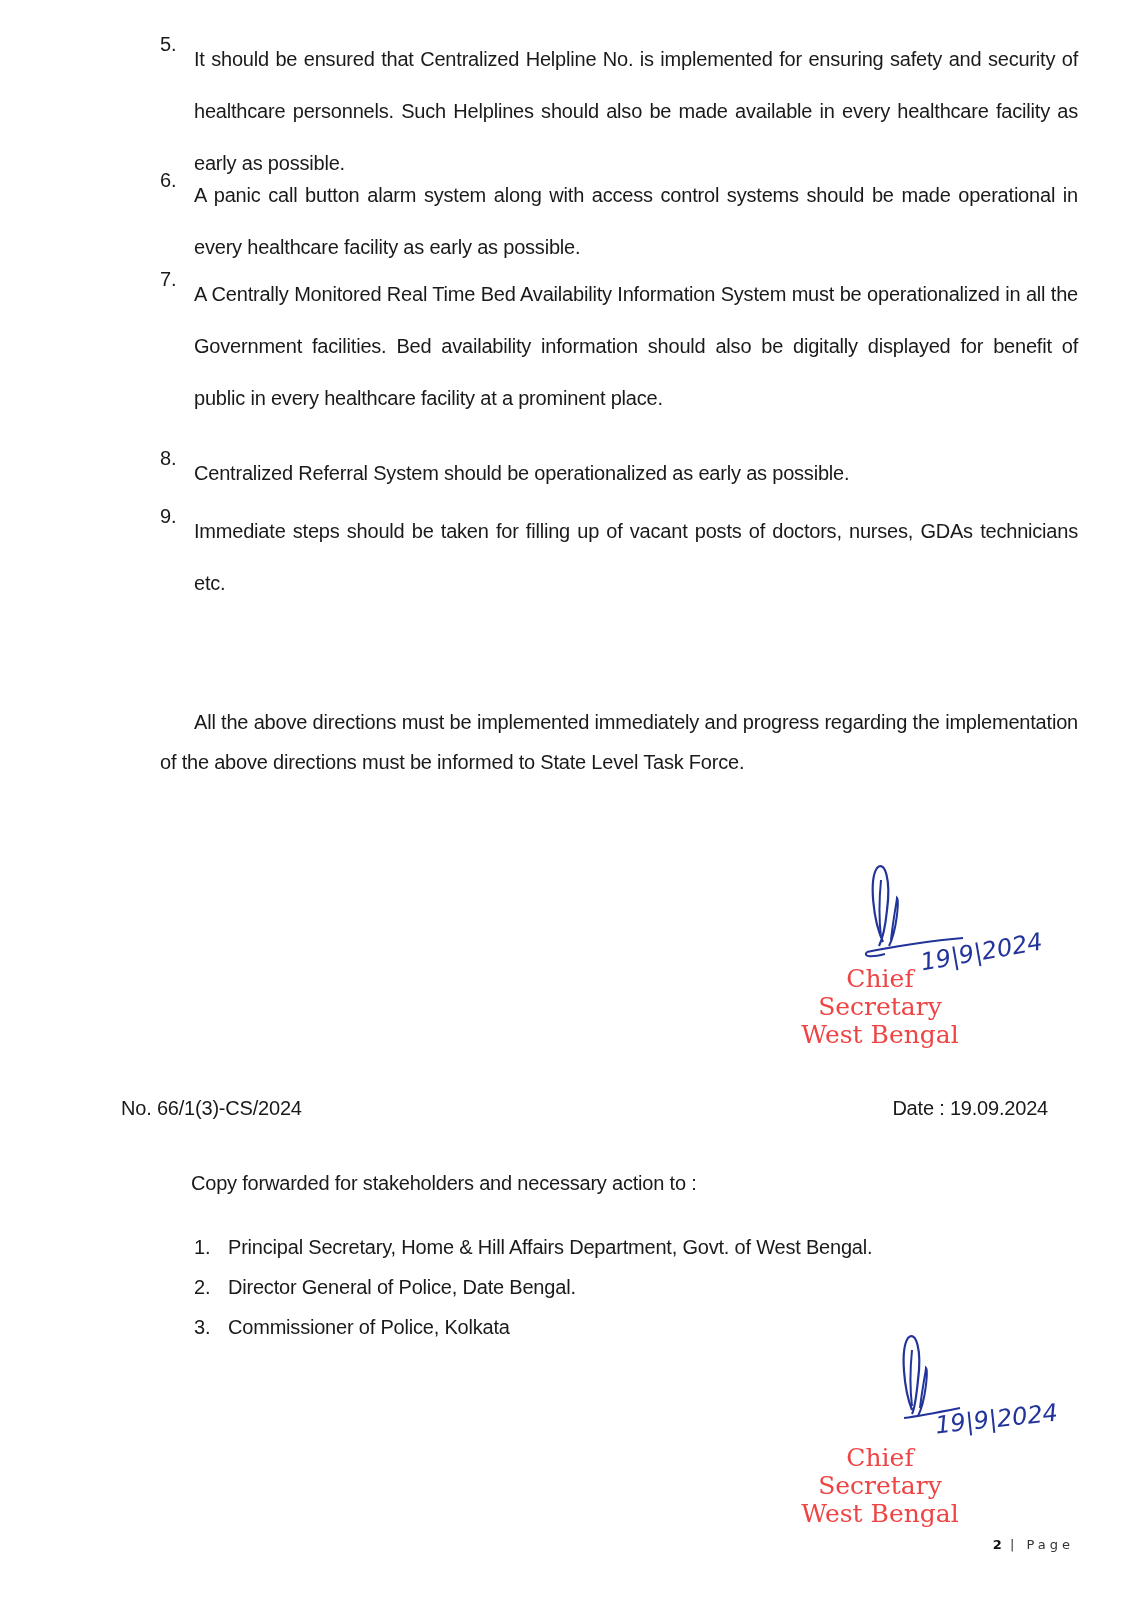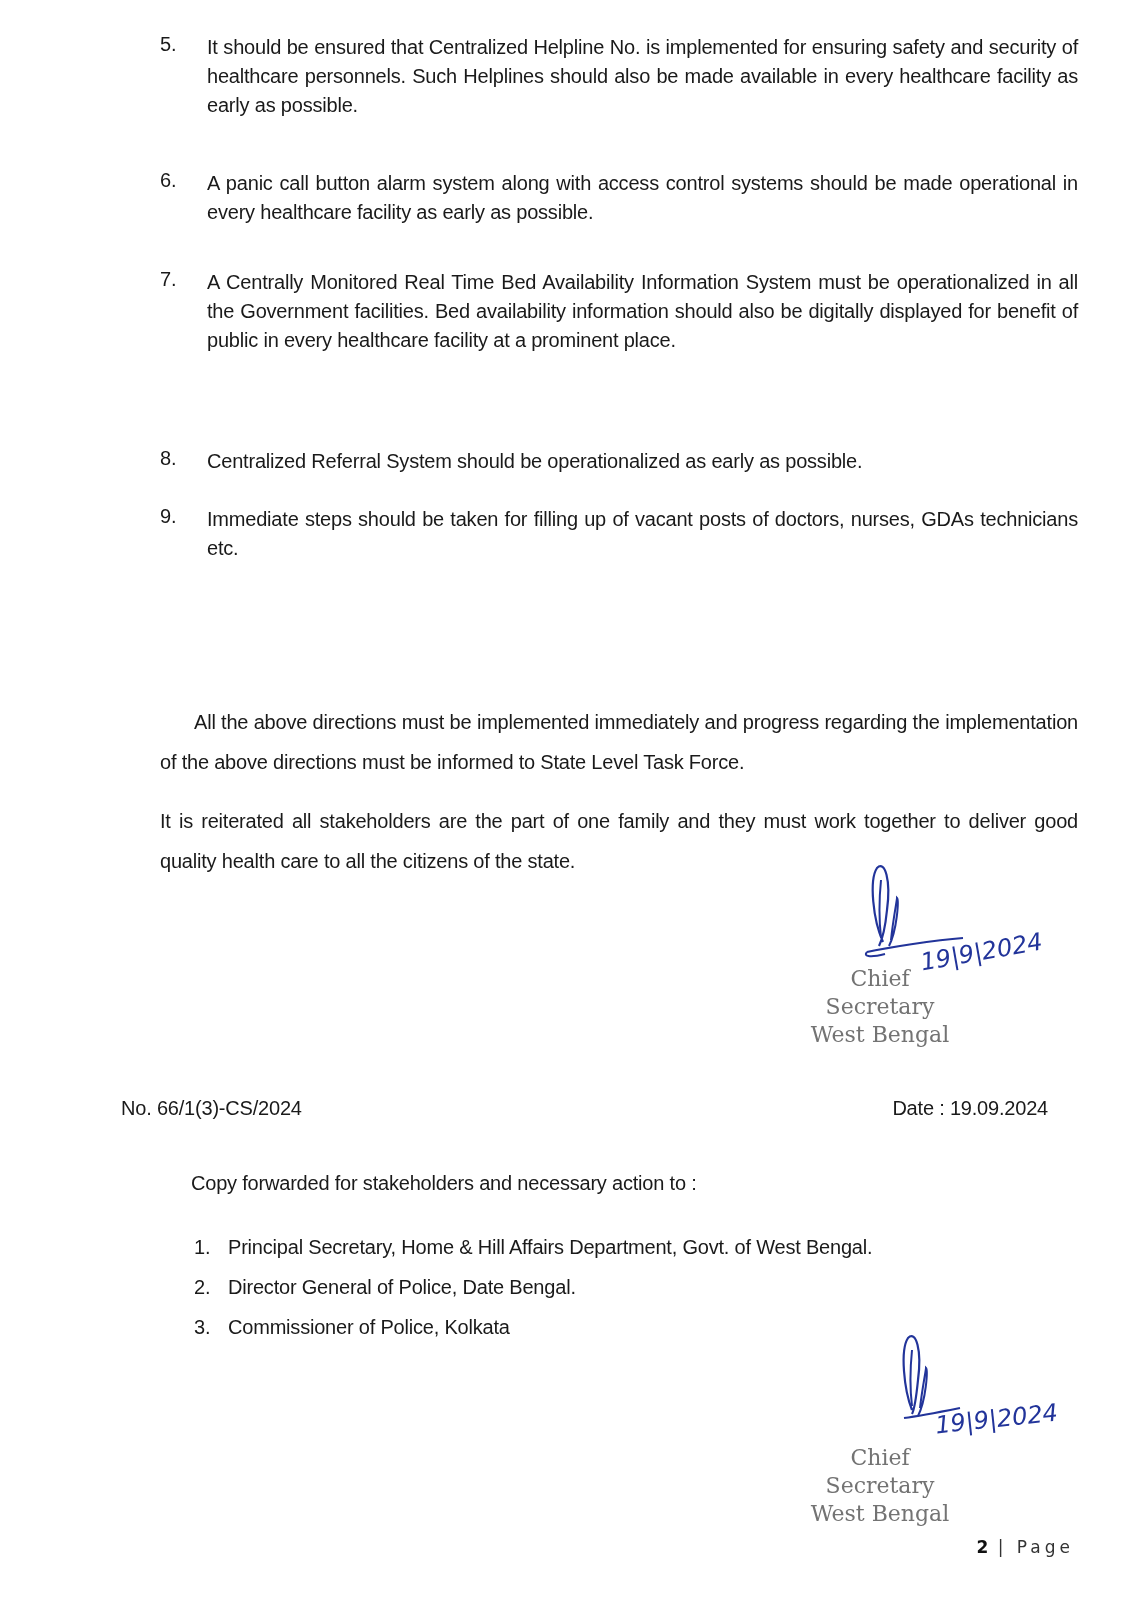--- a/index.html
+++ b/index.html
@@ -7,29 +7,29 @@
       width: 1132px; height: 1600px; position: relative; overflow: hidden;
       font-family: "Liberation Serif", serif; color: #1a1a1a;
     }
     .page { position: absolute; left: 0; top: 0; width: 1132px; height: 1600px; }
     .txt {
       font-family: "Liberation Sans Narrow", "Liberation Sans", sans-serif;
       font-size: 20px; letter-spacing: -0.2px; color: #1a1a1a;
     }
     .item { position: absolute; left: 160px; width: 918px; }
     .item .num { position: absolute; left: 0; top: 0; width: 36px; }
-    .item .body { margin-left: 47px; line-height: 29px; text-align: justify; }
+    .item .body { margin-left: 34px; line-height: 52px; text-align: justify; }
     .para { position: absolute; left: 160px; width: 918px; line-height: 40px; text-align: justify; }
     .indent { text-indent: 34px; }
-    .sigblock { position: absolute; text-align: center; font-family: "DejaVu Serif", serif; font-size: 22px; line-height: 28px; color: #737373; }
+    .sigblock { position: absolute; text-align: center; font-family: "DejaVu Serif", serif; font-size: 25px; line-height: 28px; color: #ef4444; }
     .sig { position: absolute; }
     .abs { position: absolute; }
     .cc-item { position: absolute; left: 194px; margin-top: 12px; }
     .cc-item .num { display: inline-block; width: 34px; }
-    .pagefoot { position: absolute; right: 58px; top: 1537px; font-family: "DejaVu Sans", sans-serif; font-size: 17px; color: #333; letter-spacing: 4px; }
+    .pagefoot { position: absolute; right: 58px; top: 1537px; font-family: "DejaVu Sans", sans-serif; font-size: 13px; color: #333; letter-spacing: 4px; }
     .pagefoot b { font-weight: bold; color: #111; letter-spacing: 0; }
   </style>
 </head>
 <body>
 
 <div class="page">
 
   <div class="item txt" style="top:33px;">
     <span class="num">5.</span>
     <div class="body">It should be ensured that Centralized Helpline No. is implemented for ensuring safety and security of healthcare personnels. Such Helplines should also be made available in every healthcare facility as early as possible.</div>
@@ -50,21 +50,20 @@
     <div class="body" style="text-align:left;">Centralized Referral System should  be operationalized as early as possible.</div>
   </div>
 
   <div class="item txt" style="top:505px;">
     <span class="num">9.</span>
     <div class="body">Immediate steps should be taken for filling up of vacant posts of doctors, nurses, GDAs technicians etc.</div>
   </div>
 
 
   <div class="para txt indent" style="top:702px;">All the above directions must be implemented immediately and progress regarding the implementation of the above directions must be informed to State Level Task Force.</div>
-  <div class="para txt" style="top:801px;">It is reiterated all stakeholders are the part of one family and they must work together to deliver good quality health care to all the citizens of the state.</div>
 
   <svg class="sig" style="left:855px; top:860px;" width="190" height="120" viewBox="0 0 190 120">
     <path d="M28 82 C18 60, 14 20, 22 8 C30 0, 36 20, 32 50 C30 70, 26 82, 24 86" fill="none" stroke="#22349a" stroke-width="2.2"></path>
     <path d="M26 20 C24 40, 24 60, 26 78" fill="none" stroke="#22349a" stroke-width="2"></path>
     <path d="M36 80 C38 60, 42 40, 42 38 C44 40, 42 70, 34 86" fill="none" stroke="#22349a" stroke-width="2"></path>
     <path d="M12 92 C30 88, 80 80, 108 78" fill="none" stroke="#22349a" stroke-width="2.2"></path>
     <path d="M12 92 C8 96, 14 98, 30 94" fill="none" stroke="#22349a" stroke-width="2"></path>
   </svg>
   <div class="abs" style="left:920px; top:938px; transform:rotate(-10deg); font-family:'DejaVu Sans', sans-serif; font-size:24px; font-style:italic; color:#22349a;">19|9|2024</div>
   <div class="sigblock" style="left:800px; top:965px; width:160px;">

